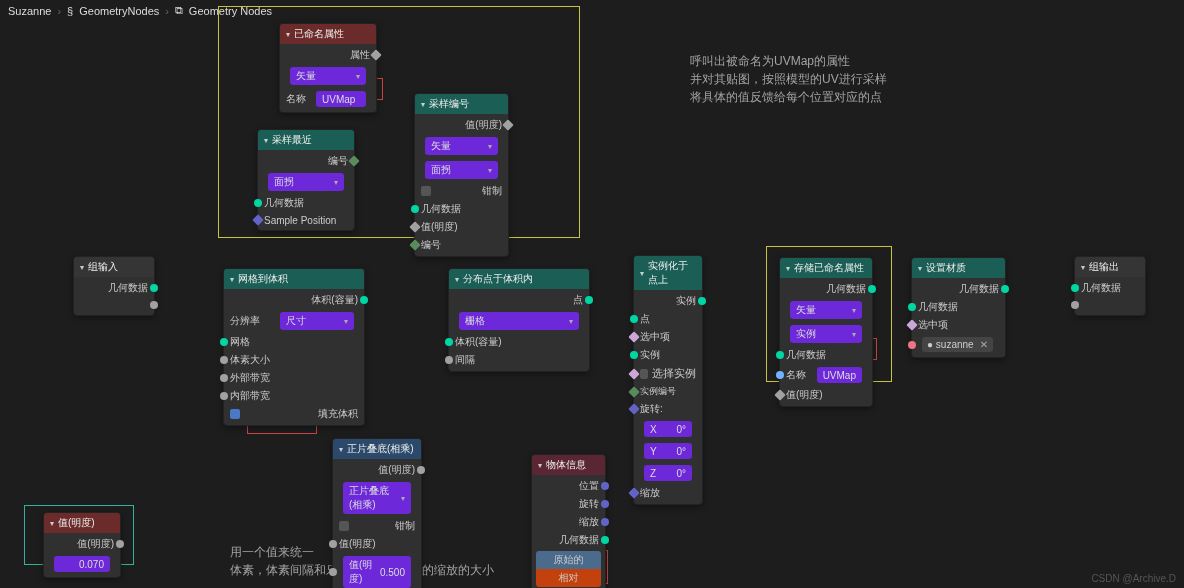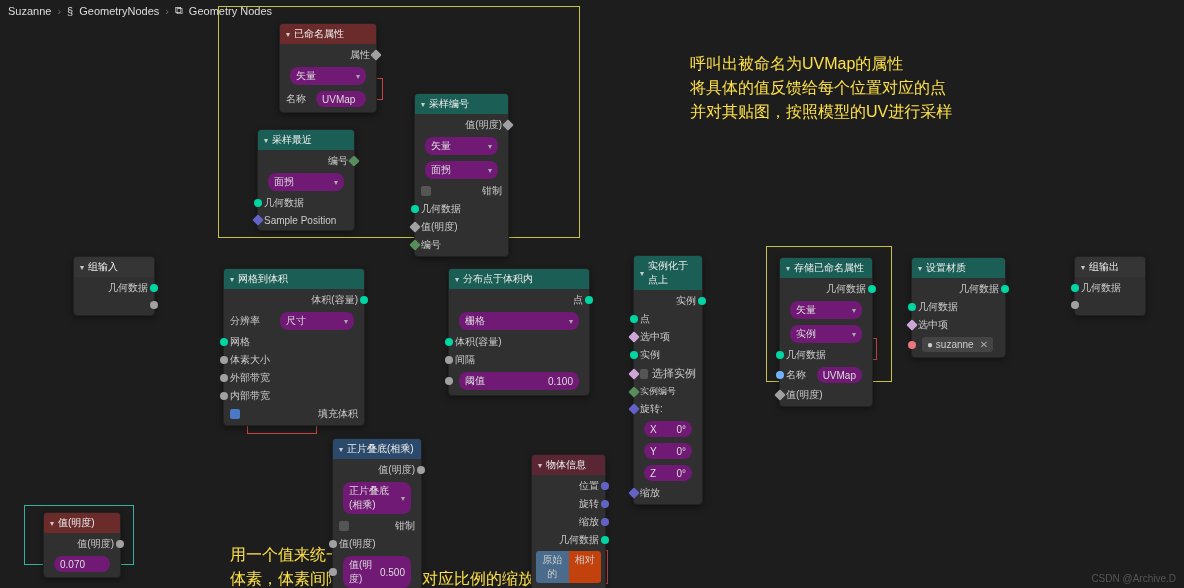--- a/index.html
+++ b/index.html
@@ -12,42 +12,42 @@
   .hdr-teal    { background: #1b5e55; }
   .hdr-red     { background: #6b2b2b; }
   .hdr-maroon  { background: #5a2633; }
   .hdr-blue    { background: #2b4a6b; }
   .hdr-dark    { background: #353535; }
   .chev { font-size: 8px; opacity: .8; }
   .node-body { padding: 2px 0; }
   .row { display: flex; align-items: center; justify-content: space-between; padding: 2px 6px; min-height: 16px; position: relative; font-size: 10px; }
   .row.out { justify-content: flex-end; }
   .row .label { white-space: nowrap; color: #ccc; }
-  .field { background: #701a75; border-radius: 8px; padding: 2px 6px; font-size: 10px; color: #ddd; display: flex; align-items: center; justify-content: space-between; flex: 1; margin: 1px 4px; min-height: 16px; }
+  .field { background: #6d28d9; border-radius: 3px; padding: 2px 6px; font-size: 10px; color: #ddd; display: flex; align-items: center; justify-content: space-between; flex: 1; margin: 1px 4px; min-height: 16px; }
   .field .drop { font-size: 8px; color: #aaa; margin-left: 4px; }
   .field.num { justify-content: space-between; }
   .check { width: 10px; height: 10px; background: #555; border-radius: 2px; margin-right: 4px; display: inline-block; }
   .check.on { background: #4a7ac7; }
   .socket { width: 8px; height: 8px; border-radius: 50%; position: absolute; top: 50%; transform: translateY(-50%); }
   .sock-l { left: -4px; }
   .sock-r { right: -4px; }
   .sk-geom   { background: #00d6a3; }
   .sk-vec    { background: #6363c7; }
   .sk-float  { background: #a1a1a1; }
   .sk-int    { background: #598c5c; }
   .sk-bool   { background: #cca6d6; }
   .sk-mat    { background: #eb7582; }
   .sk-str    { background: #70b2ff; }
   .diamond { border-radius: 1px; transform: translateY(-50%) rotate(45deg); }
-  .annotation { position: absolute; color: #fde047; font-size: 16px; line-height: 1.5; }
+  .annotation { position: absolute; color: #a3a3a3; font-size: 12px; line-height: 1.5; }
   .hilite { position: absolute; border-width: 1px; border-style: solid; pointer-events: none; }
   svg.wires { position: absolute; inset: 0; pointer-events: none; }
   .wire { stroke-width: 1.2; fill: none; }
   .watermark { position: absolute; right: 8px; bottom: 4px; color: #555; font-size: 10px; }
-  .tabseg { display: flex; margin: 2px 4px; border-radius: 3px; overflow: hidden; }
+  .tabseg { display: flex; margin: 2px 4px; border-radius: 3px; overflow: hidden; flex-direction: column; }
   .tabseg > div { flex:1; text-align:center; padding:2px 4px; background:#c2410c; font-size:10px; }
   .tabseg > div.active { background: #4a6b8c; }
   .pill { background:#444; border-radius:3px; padding:2px 5px; margin:1px 4px; font-size:10px; display:flex; align-items:center; justify-content:space-between; }
   .pill .x { color:#aaa; margin-left:6px; cursor:pointer; }
 </style>
 </head>
 <body>
 
 <div class="breadcrumb">
   <span>Suzanne</span>
@@ -111,22 +111,22 @@
 <div class="hilite" style="left:766px; top:246px; width:126px; height:136px; border-color:#c8c33a;"></div>
 <div class="hilite" style="left:24px; top:505px; width:110px; height:60px; border-color:#2fb39a;"></div>
 <div class="hilite" style="left:311px; top:78px; width:72px; height:22px; border-color:#c84545;"></div>
 <div class="hilite" style="left:805px; top:338px; width:72px; height:22px; border-color:#c84545;"></div>
 <div class="hilite" style="left:923px; top:314px; width:82px; height:24px; border-color:#c84545;"></div>
 <div class="hilite" style="left:247px; top:414px; width:70px; height:20px; border-color:#c84545;"></div>
 <div class="hilite" style="left:532px; top:550px; width:76px; height:34px; border-color:#c84545;"></div>
 
 <div class="annotation" style="left:690px; top:52px;">
   <div>呼叫出被命名为UVMap的属性</div>
+  <div>并对其贴图，按照模型的UV进行采样</div>
   <div>将具体的值反馈给每个位置对应的点</div>
-  <div>并对其贴图，按照模型的UV进行采样</div>
 </div>
 <div class="annotation" style="left:230px; top:543px;">
   <div>用一个值来统一</div>
   <div>体素，体素间隔和乐高模型对应比例的缩放的大小</div>
 </div>
 
 <div class="node" style="left:73px; top:256px; width:82px;">
   <div class="node-header hdr-dark">
         <span class="chev">▾</span>
         <span>组输入</span>
@@ -291,27 +291,20 @@
             <span class="drop">▾</span>
           </div>
         </div>
     <div class="row">
           <span class="socket sock-l sk-geom"></span>
           <span class="label">体积(容量)</span>
         </div>
     <div class="row">
           <span class="socket sock-l sk-float"></span>
           <span class="label">间隔</span>
-        </div>
-    <div class="row">
-          <span class="socket sock-l sk-float"></span>
-          <div class="field num">
-            <span>阈值</span>
-            <span>0.100</span>
-          </div>
         </div>
   </div>
 </div>
 
 <div class="node" style="left:633px; top:255px; width:70px;">
   <div class="node-header hdr-teal">
         <span class="chev">▾</span>
         <span>实例化于点上</span>
       </div>
   <div class="node-body">
@@ -457,21 +450,21 @@
   <div class="node-header hdr-red">
         <span class="chev">▾</span>
         <span>值(明度)</span>
       </div>
   <div class="node-body">
     <div class="row out">
           <span class="label">值(明度)</span>
           <span class="socket sock-r sk-float"></span>
         </div>
     <div class="row">
-          <div class="field" style="justify-content:flex-start;">
+          <div class="field" style="justify-content:flex-end;">
             <span>0.070</span>
           </div>
         </div>
   </div>
 </div>
 
 <div class="node" style="left:332px; top:438px; width:90px;">
   <div class="node-header hdr-blue">
         <span class="chev">▾</span>
         <span>正片叠底(相乘)</span>

